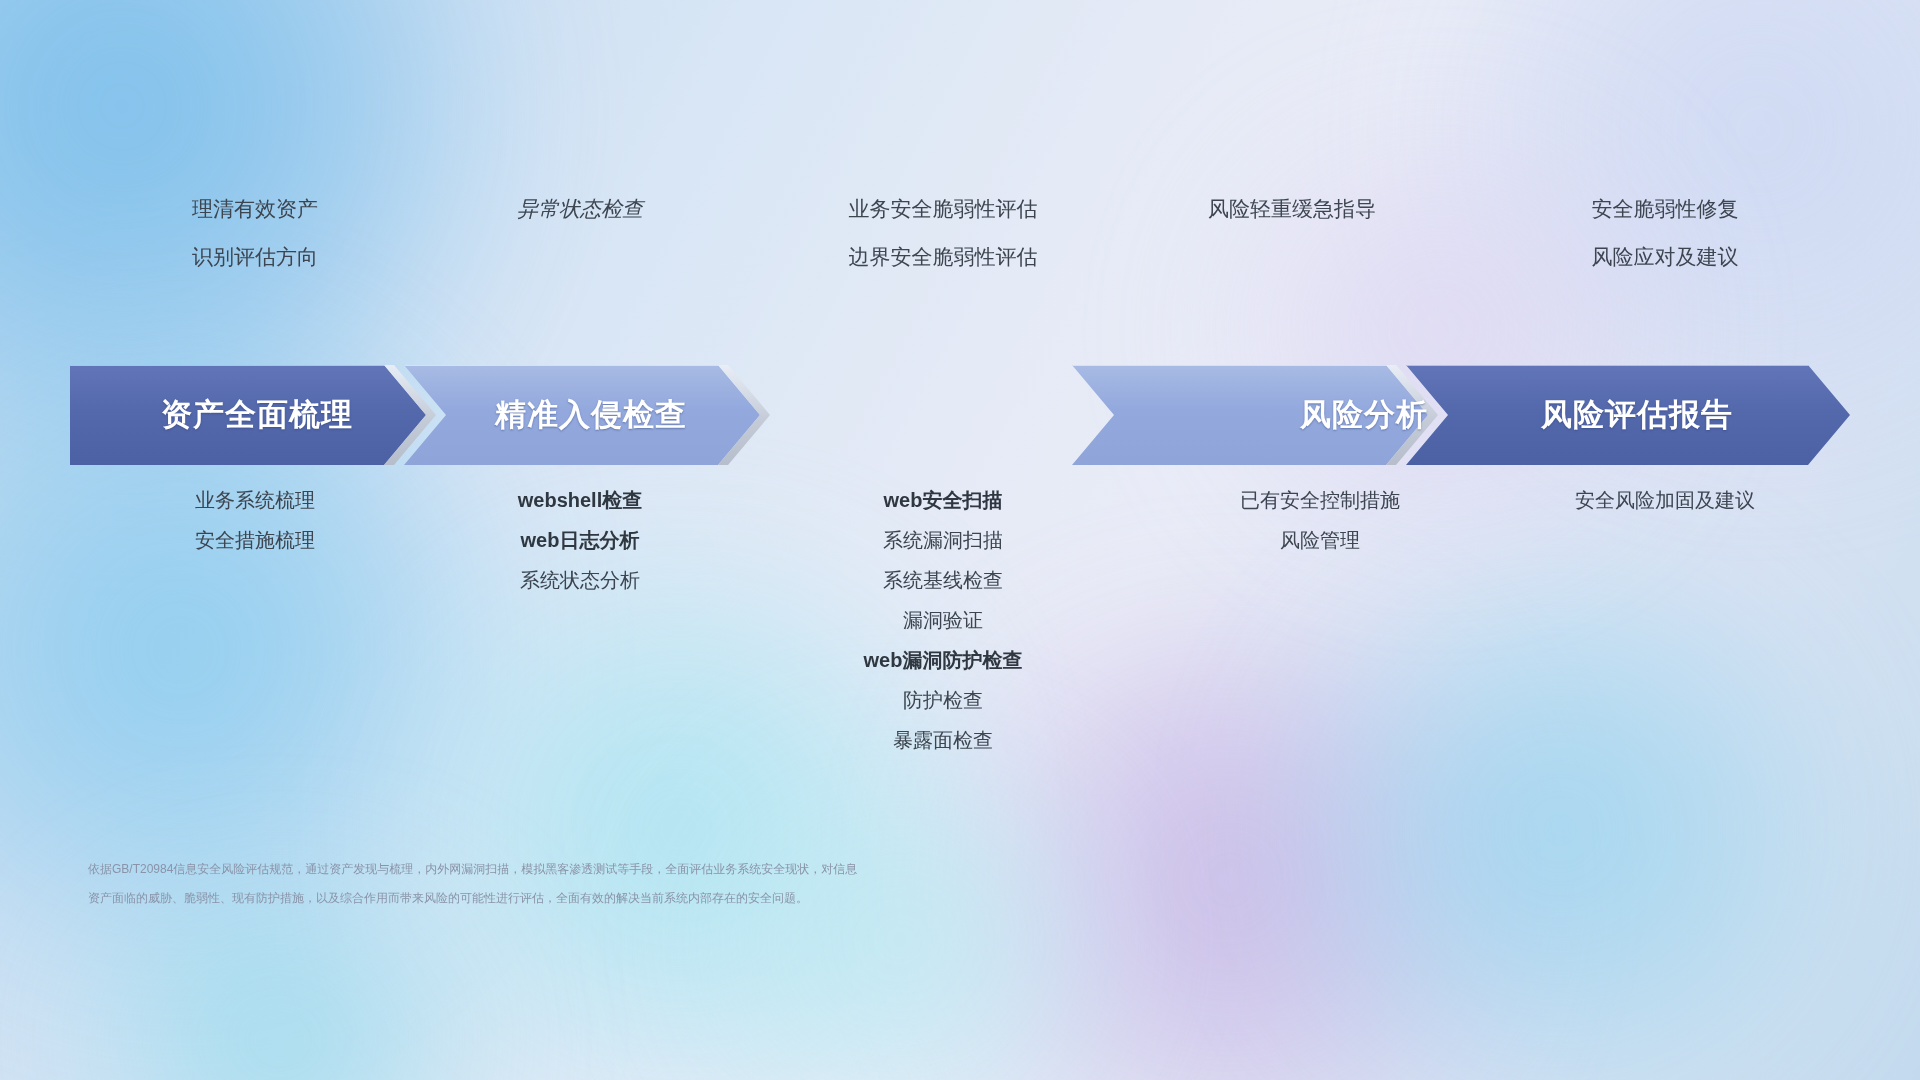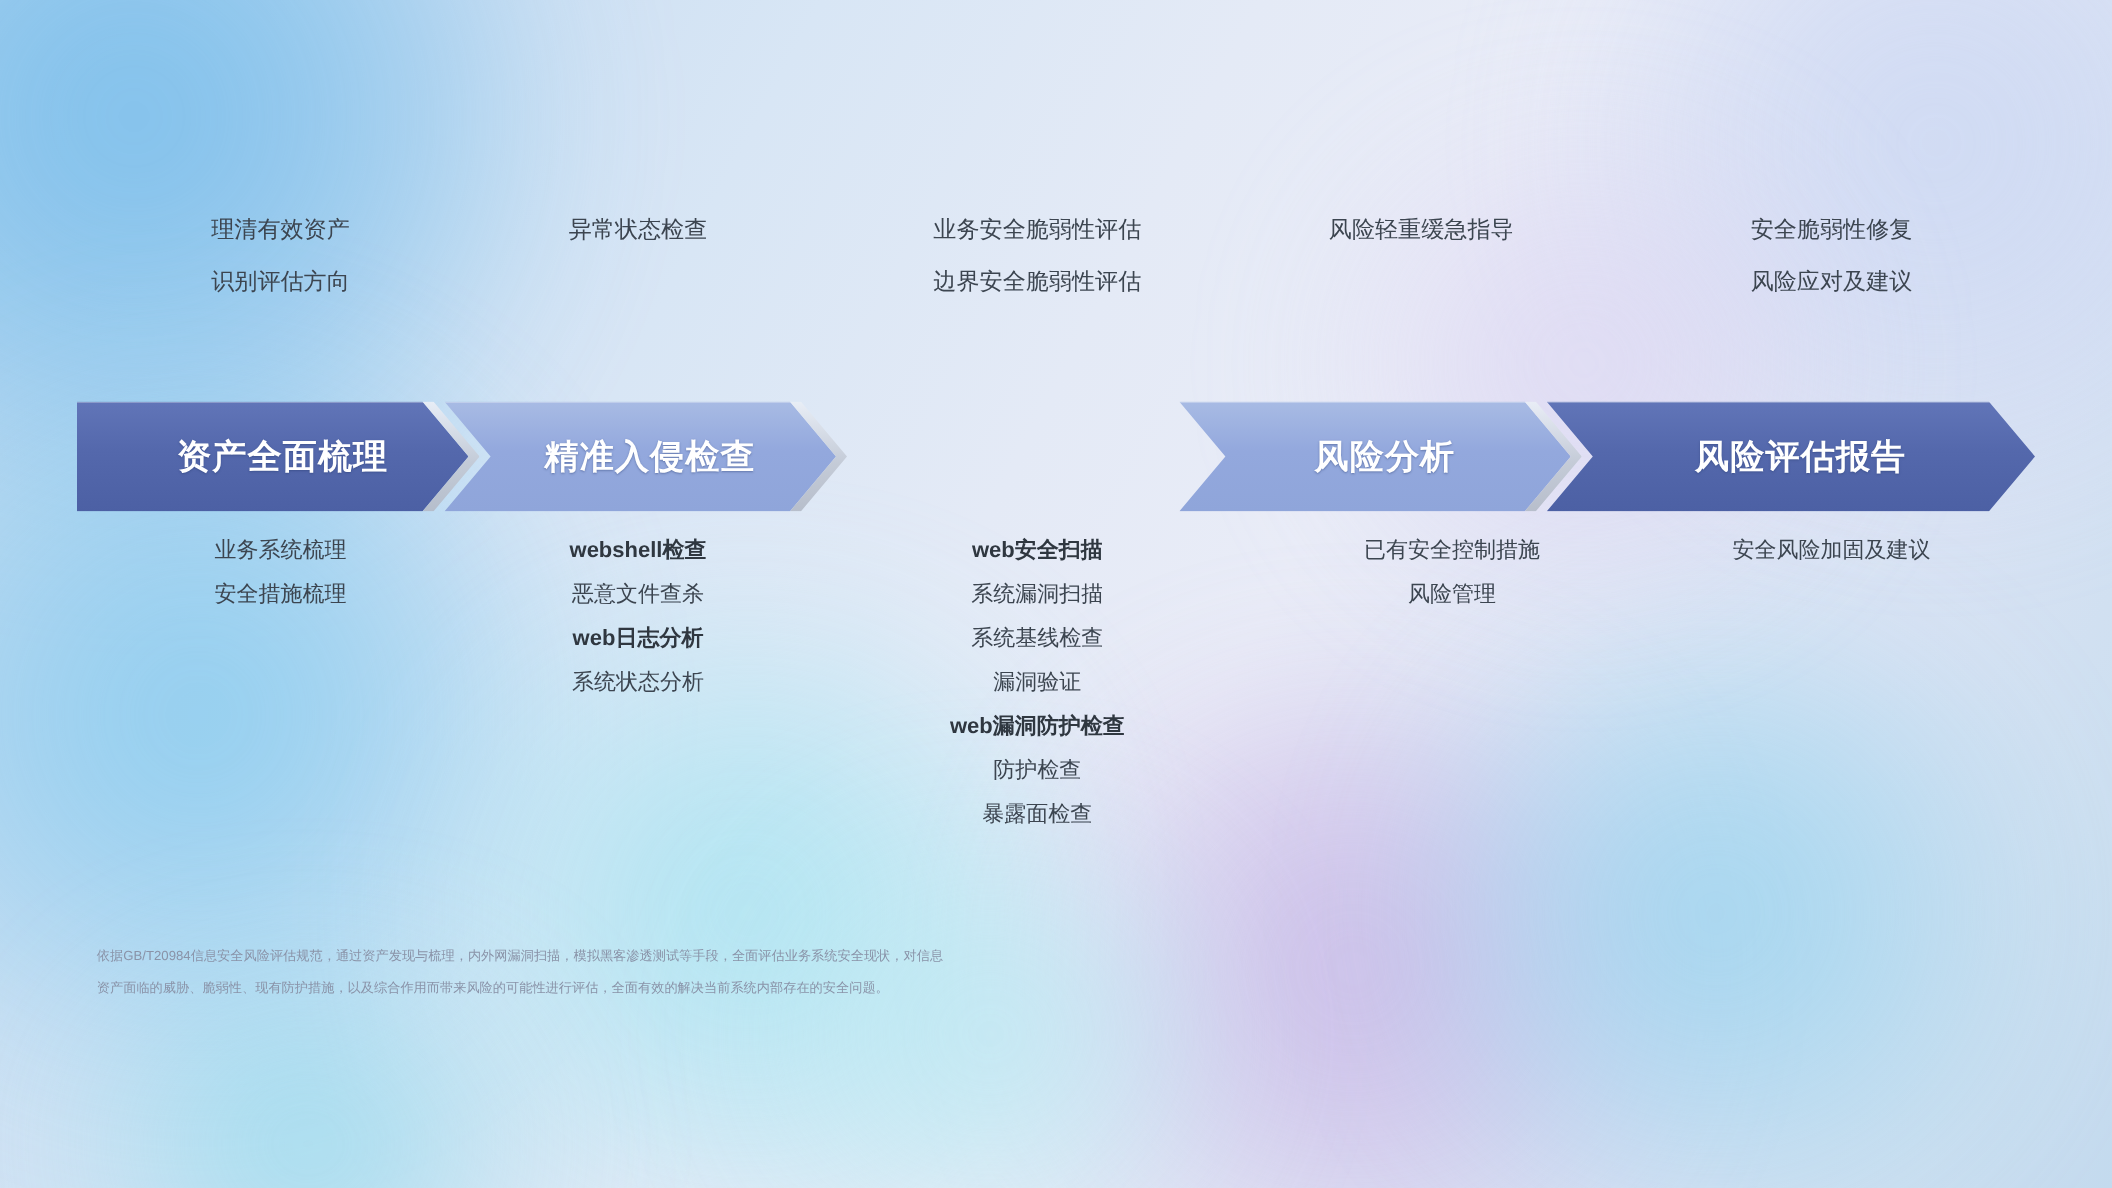--- a/index.html
+++ b/index.html
@@ -78,21 +78,21 @@
 <div class="blob" id="b6"></div>
 <div class="blob" id="b7"></div>
 <div class="blob" id="b8"></div>
 <div class="blob" id="b9"></div>
 
 <div id="top-notes">
     <div class="top-col" style="left: 55px; width: 400px;">
       <div class="line">理清有效资产</div>
       <div class="line">识别评估方向</div>
     </div>
-    <div class="top-col" style="left: 380px; width: 400px;">
+    <div class="top-col" style="left: 380px; width: 400px; font-style: italic;">
       <div class="line">异常状态检查</div>
     </div>
     <div class="top-col" style="left: 743px; width: 400px;">
       <div class="line">业务安全脆弱性评估</div>
       <div class="line">边界安全脆弱性评估</div>
     </div>
     <div class="top-col" style="left: 1092px; width: 400px;">
       <div class="line">风险轻重缓急指导</div>
     </div>
     <div class="top-col" style="left: 1465px; width: 400px;">
@@ -105,39 +105,38 @@
     <div class="chev first" style="left: 0px; width: 356px; z-index: 10;">
       <div class="shape" style="background: linear-gradient(rgb(97, 117, 184) 0%, rgb(84, 104, 172) 45%, rgb(76, 96, 164) 100%); box-shadow: rgba(255, 255, 255, 0.55) 0px 1px 0px inset, rgba(70, 95, 150, 0.18) 0px 2px 6px;"></div>
       <div class="edge"></div>
       <div class="label white">资产全面梳理</div>
     </div>
     <div class="chev" style="left: 334px; width: 356px; z-index: 9;">
       <div class="shape" style="background: linear-gradient(rgb(168, 187, 228) 0%, rgb(147, 168, 221) 45%, rgb(143, 165, 218) 100%); box-shadow: rgba(255, 255, 255, 0.55) 0px 1px 0px inset, rgba(70, 95, 150, 0.18) 0px 2px 6px;"></div>
       <div class="edge"></div>
       <div class="label white">精准入侵检查</div>
     </div>
-    <div class="chev" style="left: 1002px; width: 356px; z-index: 7;">
+    <div class="chev" style="left: 1002px; width: 356px; z-index: 7; justify-content: flex-end;">
       <div class="shape" style="background: linear-gradient(rgb(168, 187, 228) 0%, rgb(147, 168, 221) 45%, rgb(143, 165, 218) 100%); box-shadow: rgba(255, 255, 255, 0.55) 0px 1px 0px inset, rgba(70, 95, 150, 0.18) 0px 2px 6px;"></div>
       <div class="edge"></div>
       <div class="label white">风险分析</div>
     </div>
     <div class="chev" style="left: 1336px; width: 444px; z-index: 6;">
       <div class="shape" style="background: linear-gradient(rgb(97, 117, 184) 0%, rgb(84, 104, 172) 45%, rgb(76, 96, 164) 100%); box-shadow: rgba(255, 255, 255, 0.55) 0px 1px 0px inset, rgba(70, 95, 150, 0.18) 0px 2px 6px;"></div>
       <div class="label white">风险评估报告</div>
     </div>
   </div>
 
 <div id="bottom-lists">
     <div class="bot-col" style="left: 45px; width: 420px;">
       <div class="line">业务系统梳理</div>
       <div class="line">安全措施梳理</div>
     </div>
     <div class="bot-col" style="left: 370px; width: 420px;">
       <div class="line"><span class="em">webshell检查</span></div>
-      <div class="line">恶意文件查杀</div>
       <div class="line"><span class="em">web日志分析</span></div>
       <div class="line">系统状态分析</div>
     </div>
     <div class="bot-col" style="left: 733px; width: 420px;">
       <div class="line"><span class="em">web安全扫描</span></div>
       <div class="line">系统漏洞扫描</div>
       <div class="line">系统基线检查</div>
       <div class="line">漏洞验证</div>
       <div class="line"><span class="em">web漏洞防护检查</span></div>
       <div class="line">防护检查</div>

